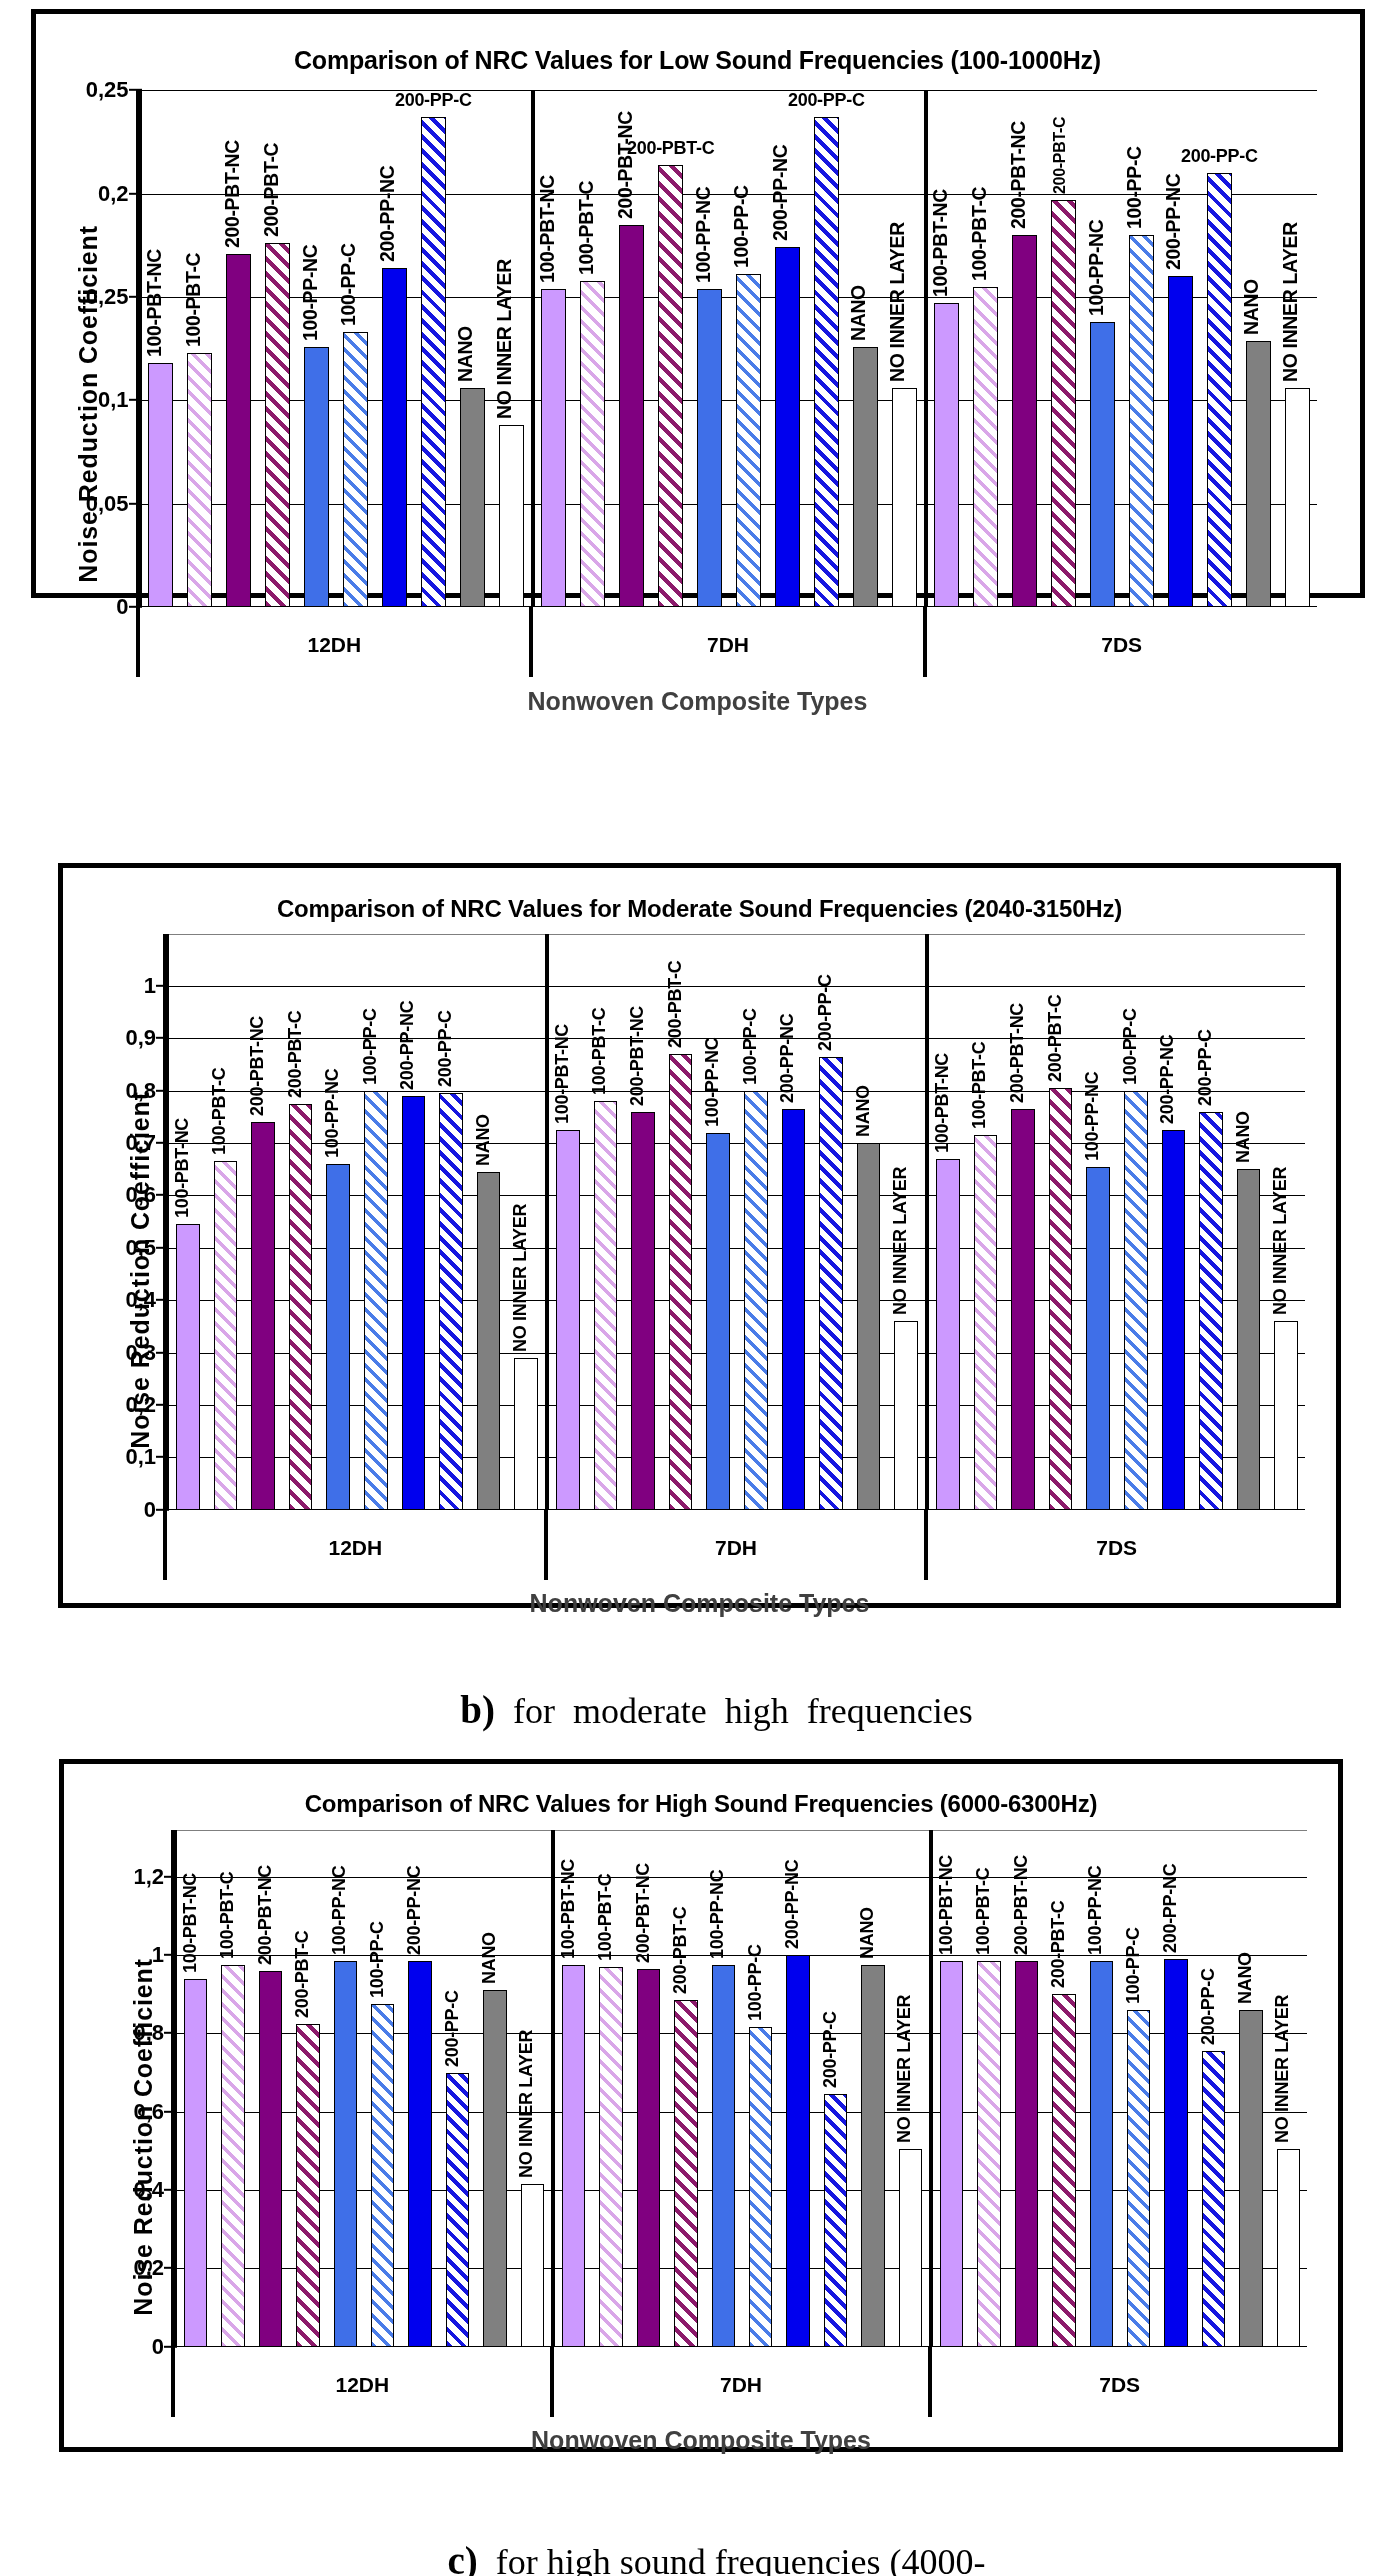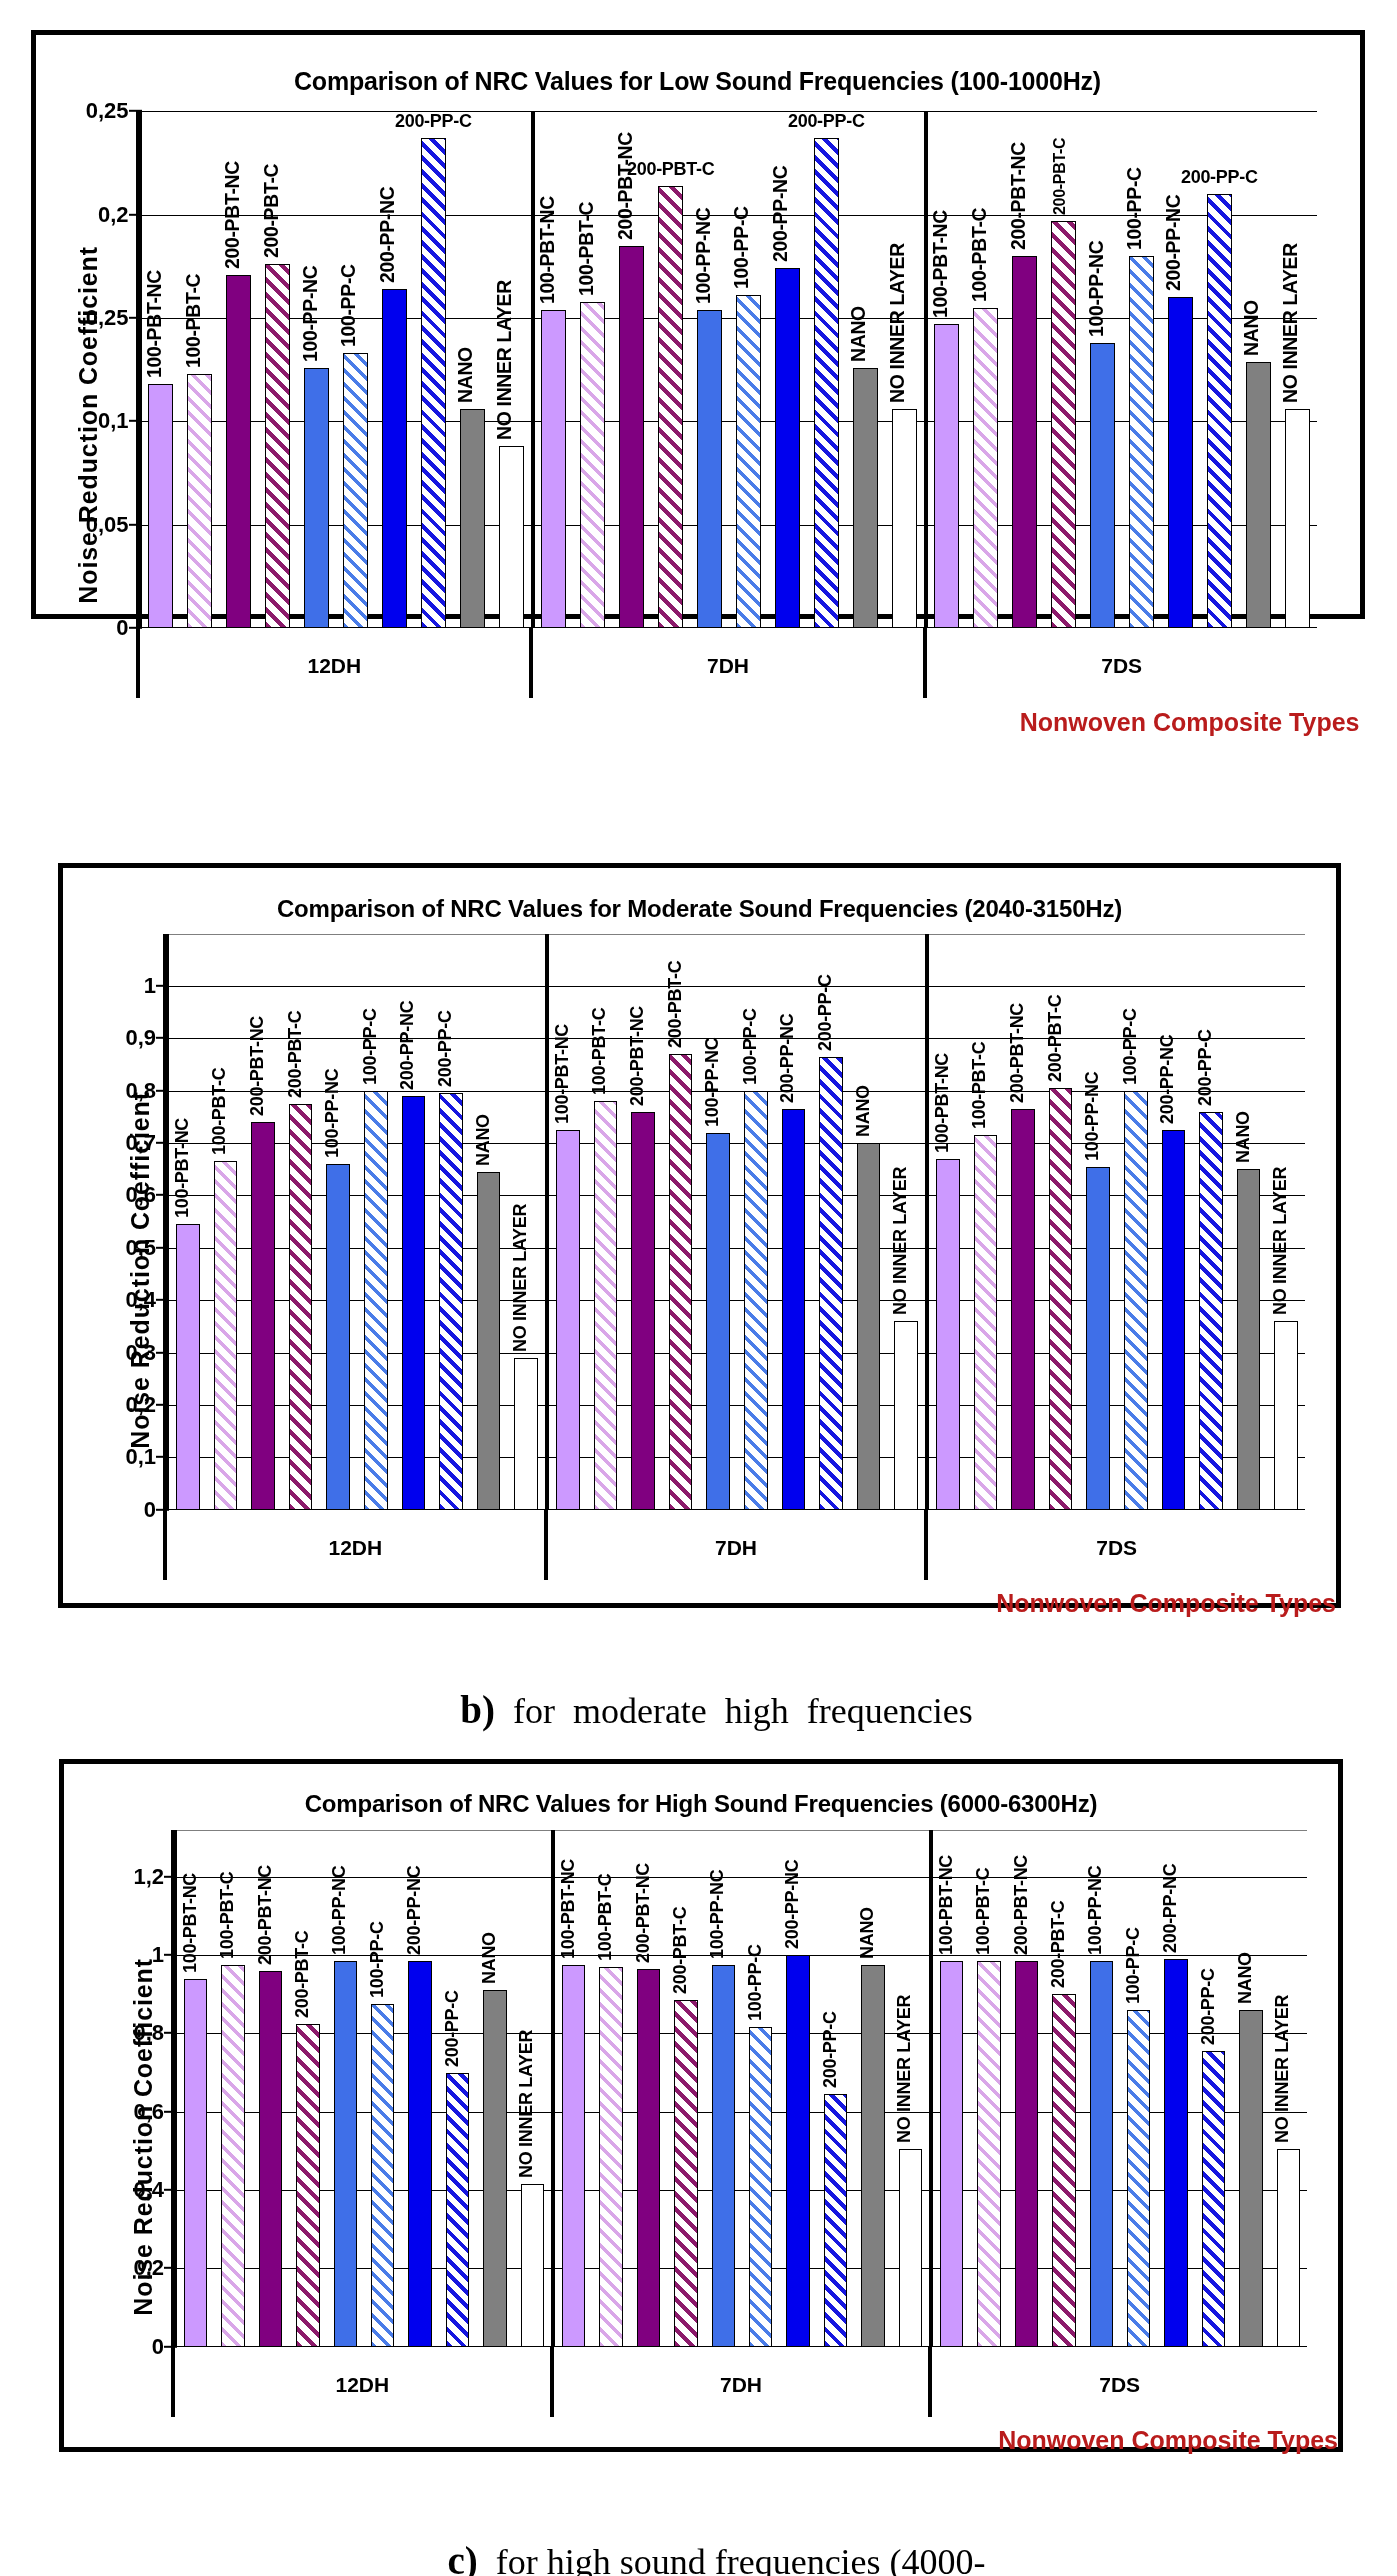--- a/index.html
+++ b/index.html
@@ -15,21 +15,21 @@
     background: #fff;
     overflow: hidden;
   }
 
   
   .panel {
     position: absolute;
     border: 5.3px solid #000;
     background: #fff;
   }
-  #panel-a { left: 30.5px;  top: 30px;   width: 1334px; height: 589px; }
+  #panel-a { left: 30.5px;  top: 9px;   width: 1334px; height: 589px; }
   #panel-b { left: 58px;  top: 863px; width: 1283px; height: 745px; }
   #panel-c { left: 59px; top: 1759px; width: 1284px; height: 693px; }
 
   .chart-title {
     text-align: center;
     font-weight: bold;
     font-size: 25px;
     color: #000;
     margin-top: 32px;
     letter-spacing: -0.2px;
@@ -191,24 +191,24 @@
   .xband .seg.firstedge { border-left: 4.1px solid #000; }
   .xband .seg span {
     display: inline-block;
     margin-top: 26px;
     font-size: 21px;
     font-weight: bold;
     color: #000;
     font-family: "Liberation Sans", sans-serif;
   }
   .xlabel {
-    text-align: right;
+    text-align: center;
     font-size: 25px;
     font-weight: bold;
-    color: #b91c1c;
+    color: #404040;
     margin-top: 9.4px;
     font-family: "Liberation Sans", sans-serif;
   }
 
   
   .caption {
     position: absolute;
     width: 1397px;
     left: 0;
     text-align: center;

